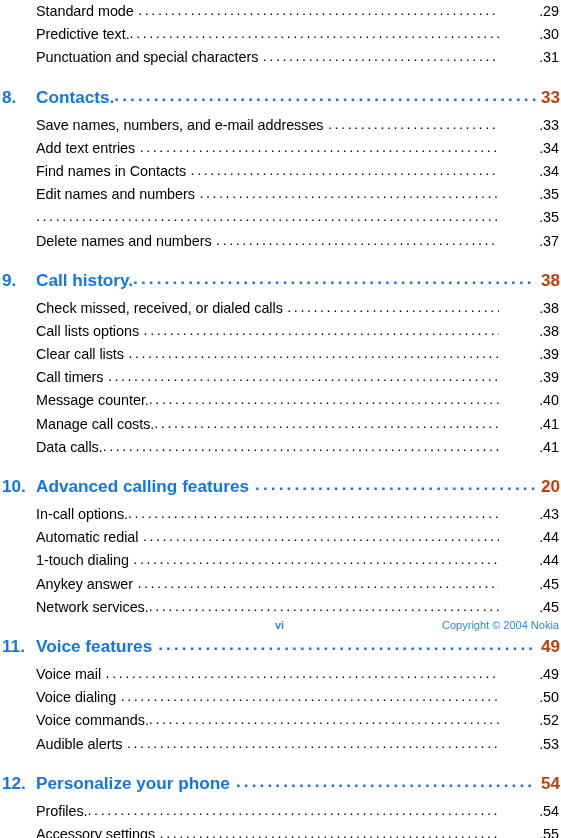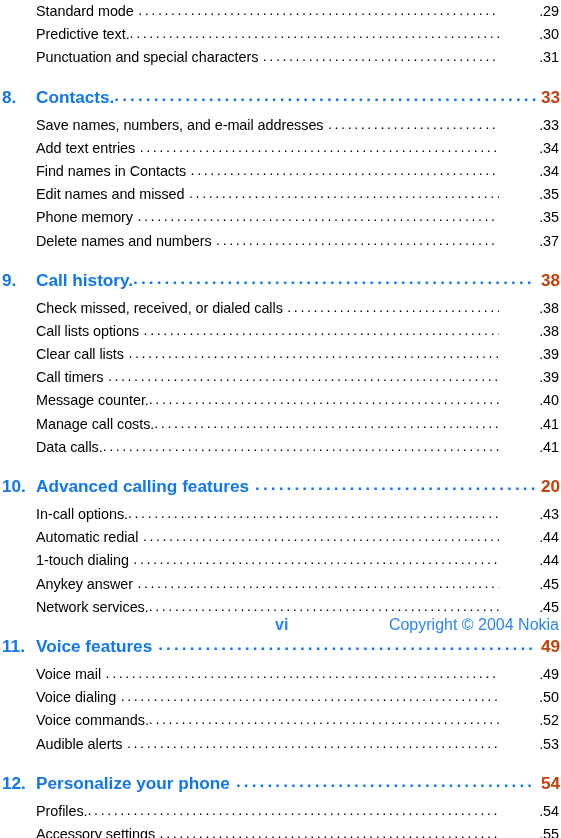--- a/index.html
+++ b/index.html
@@ -115,21 +115,21 @@
   .chapter.tight .ctitle { padding-right: 0px; }
 
   
   .footer {
     position: absolute;
     left: 0;
     bottom: 9px;
     width: 561px;
     height: 20px;
     color: #2b86f0;
-    font-size: 16px;
+    font-size: 11px;
     line-height: 20px;
   }
   .footer .folio {
     position: absolute;
     left: 275px;
     top: 0;
     font-weight: bold;
   }
   .footer .copyright {
     position: absolute;
@@ -173,26 +173,25 @@
         <span class="etitle">Add text entries</span>
         <span class="leader">............................................................................................................................................</span>
         <span class="epage">.34</span>
       </div>
       <div class="entry gap">
         <span class="etitle">Find names in Contacts</span>
         <span class="leader">............................................................................................................................................</span>
         <span class="epage">.34</span>
       </div>
       <div class="entry gap">
-        <span class="etitle">Edit names and missed</span>
+        <span class="etitle">Edit names and numbers</span>
         <span class="leader">............................................................................................................................................</span>
         <span class="epage">.35</span>
       </div>
       <div class="entry gap">
-        <span class="etitle">Phone memory</span>
         <span class="leader">............................................................................................................................................</span>
         <span class="epage">.35</span>
       </div>
       <div class="entry gap">
         <span class="etitle">Delete names and numbers</span>
         <span class="leader">............................................................................................................................................</span>
         <span class="epage">.37</span>
       </div>
       <div class="chapter tight">
         <span class="cnum">9.</span>

